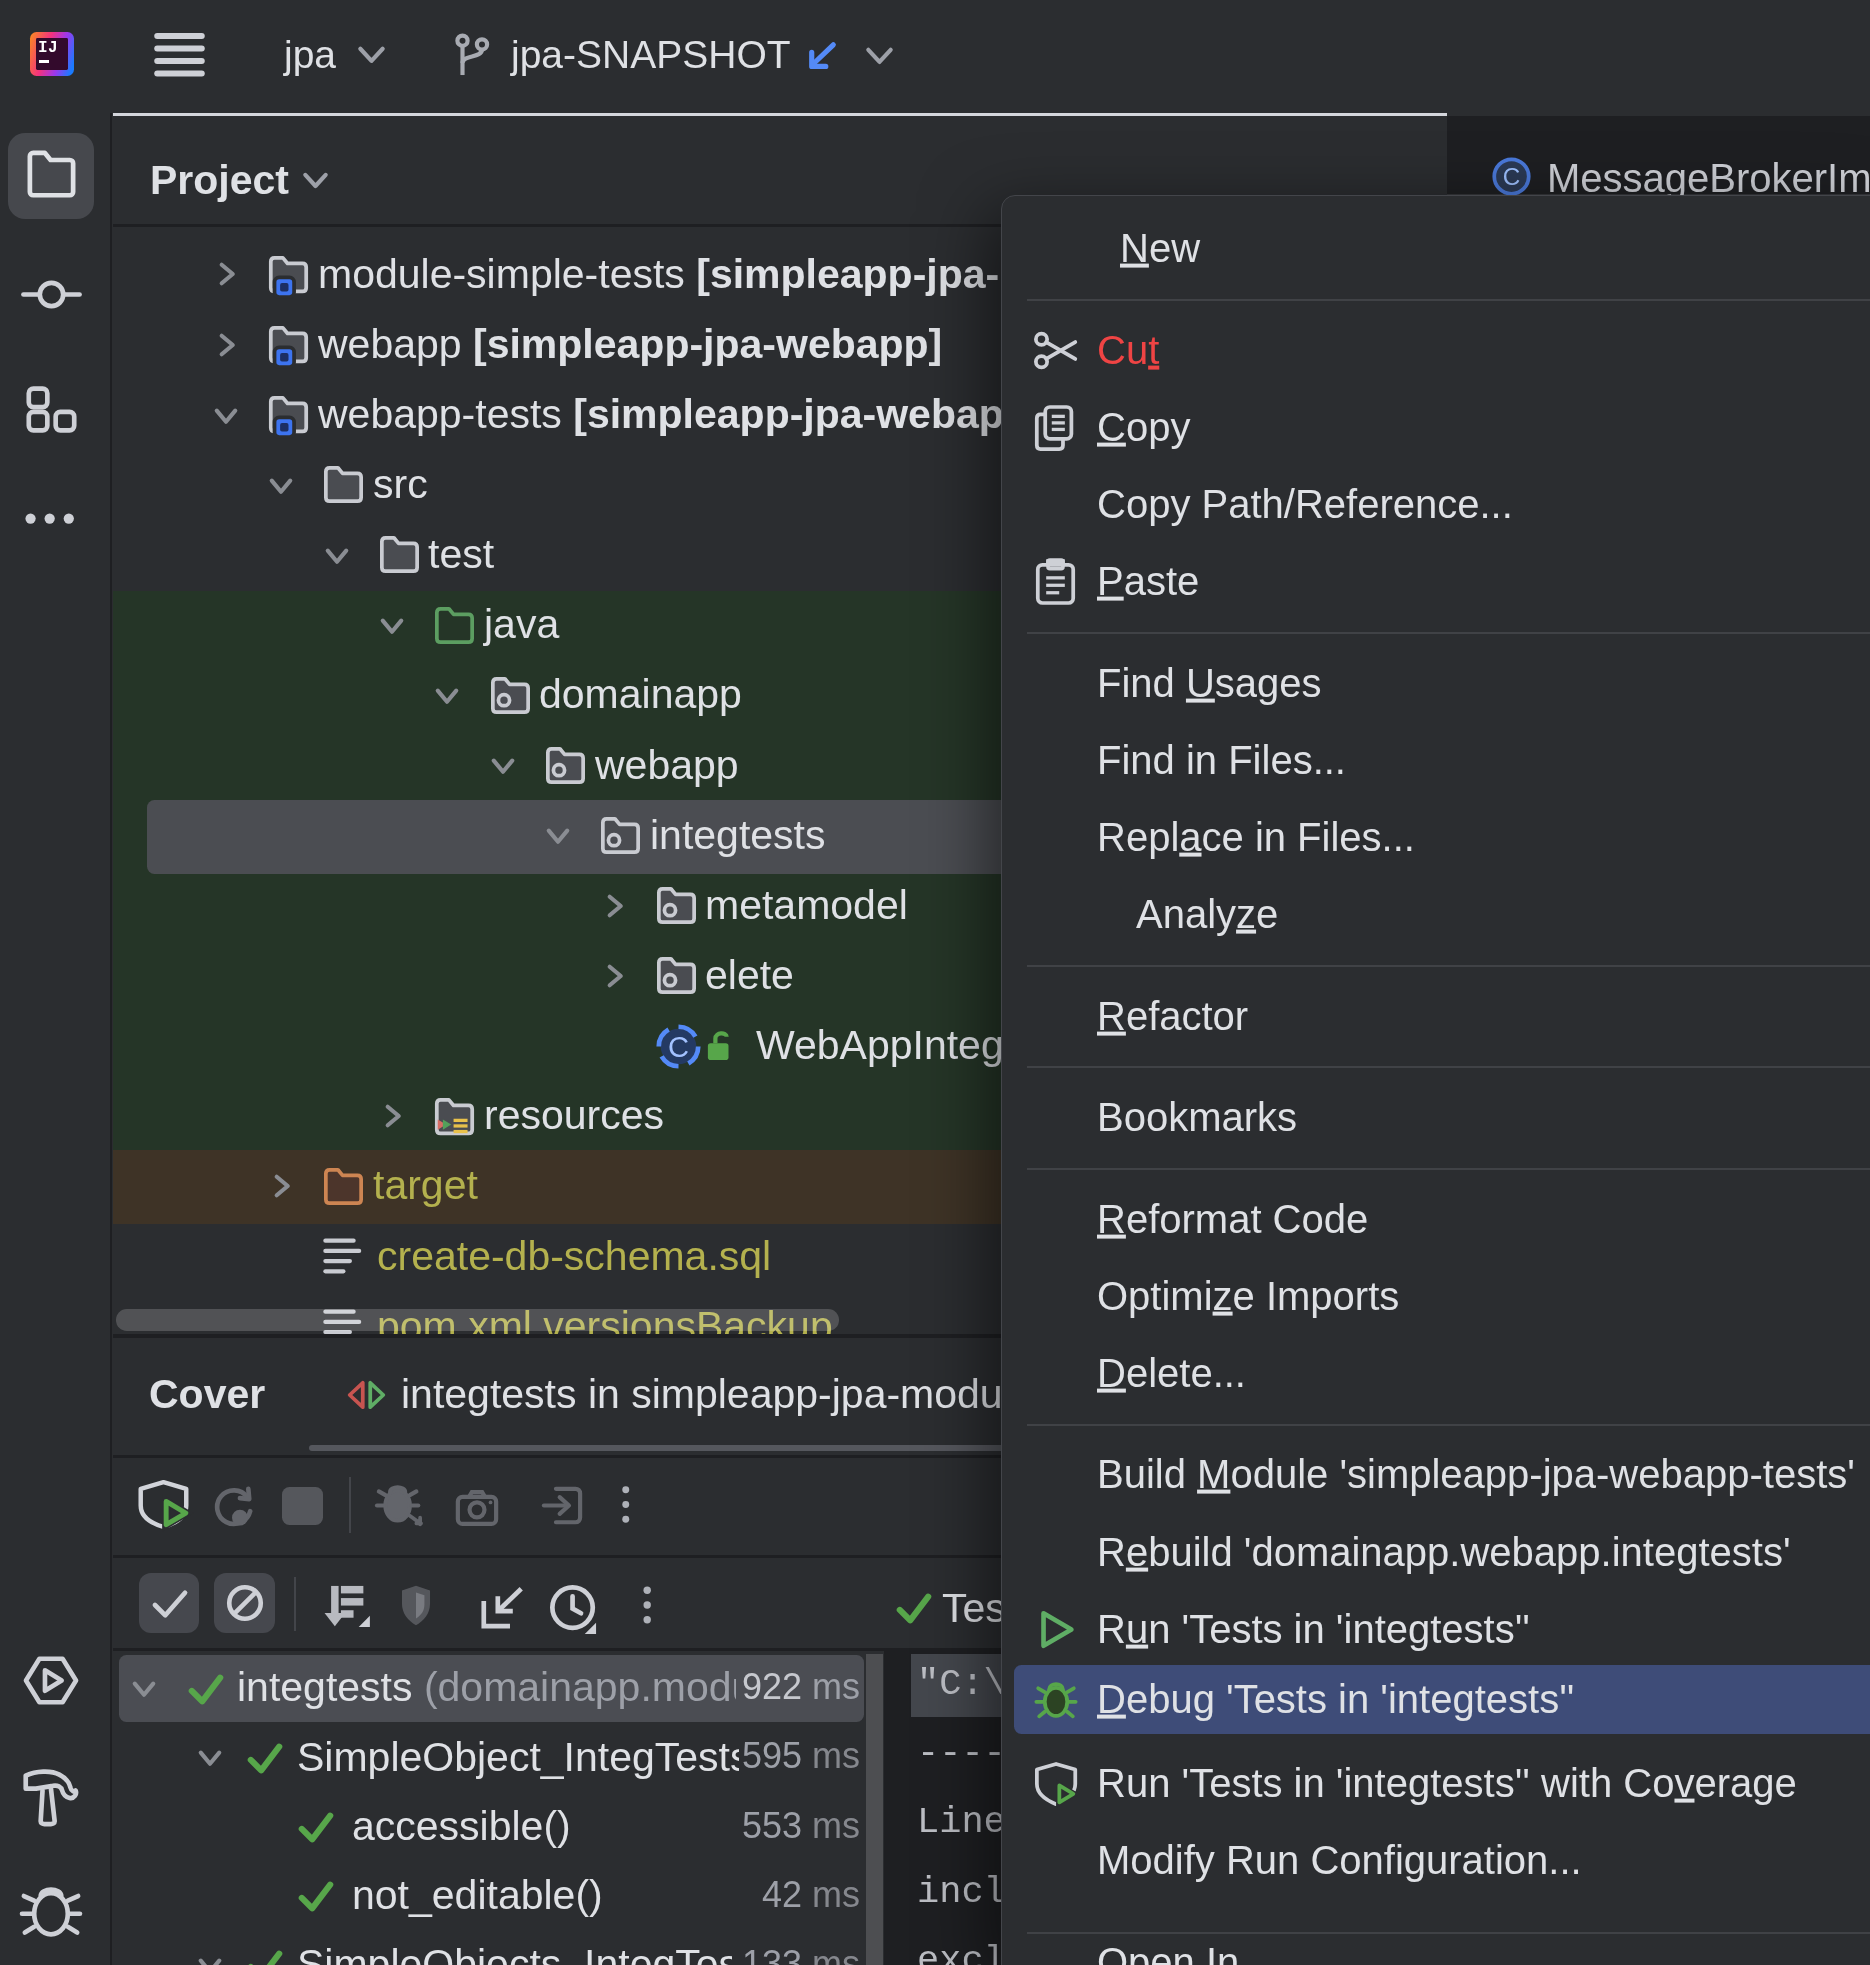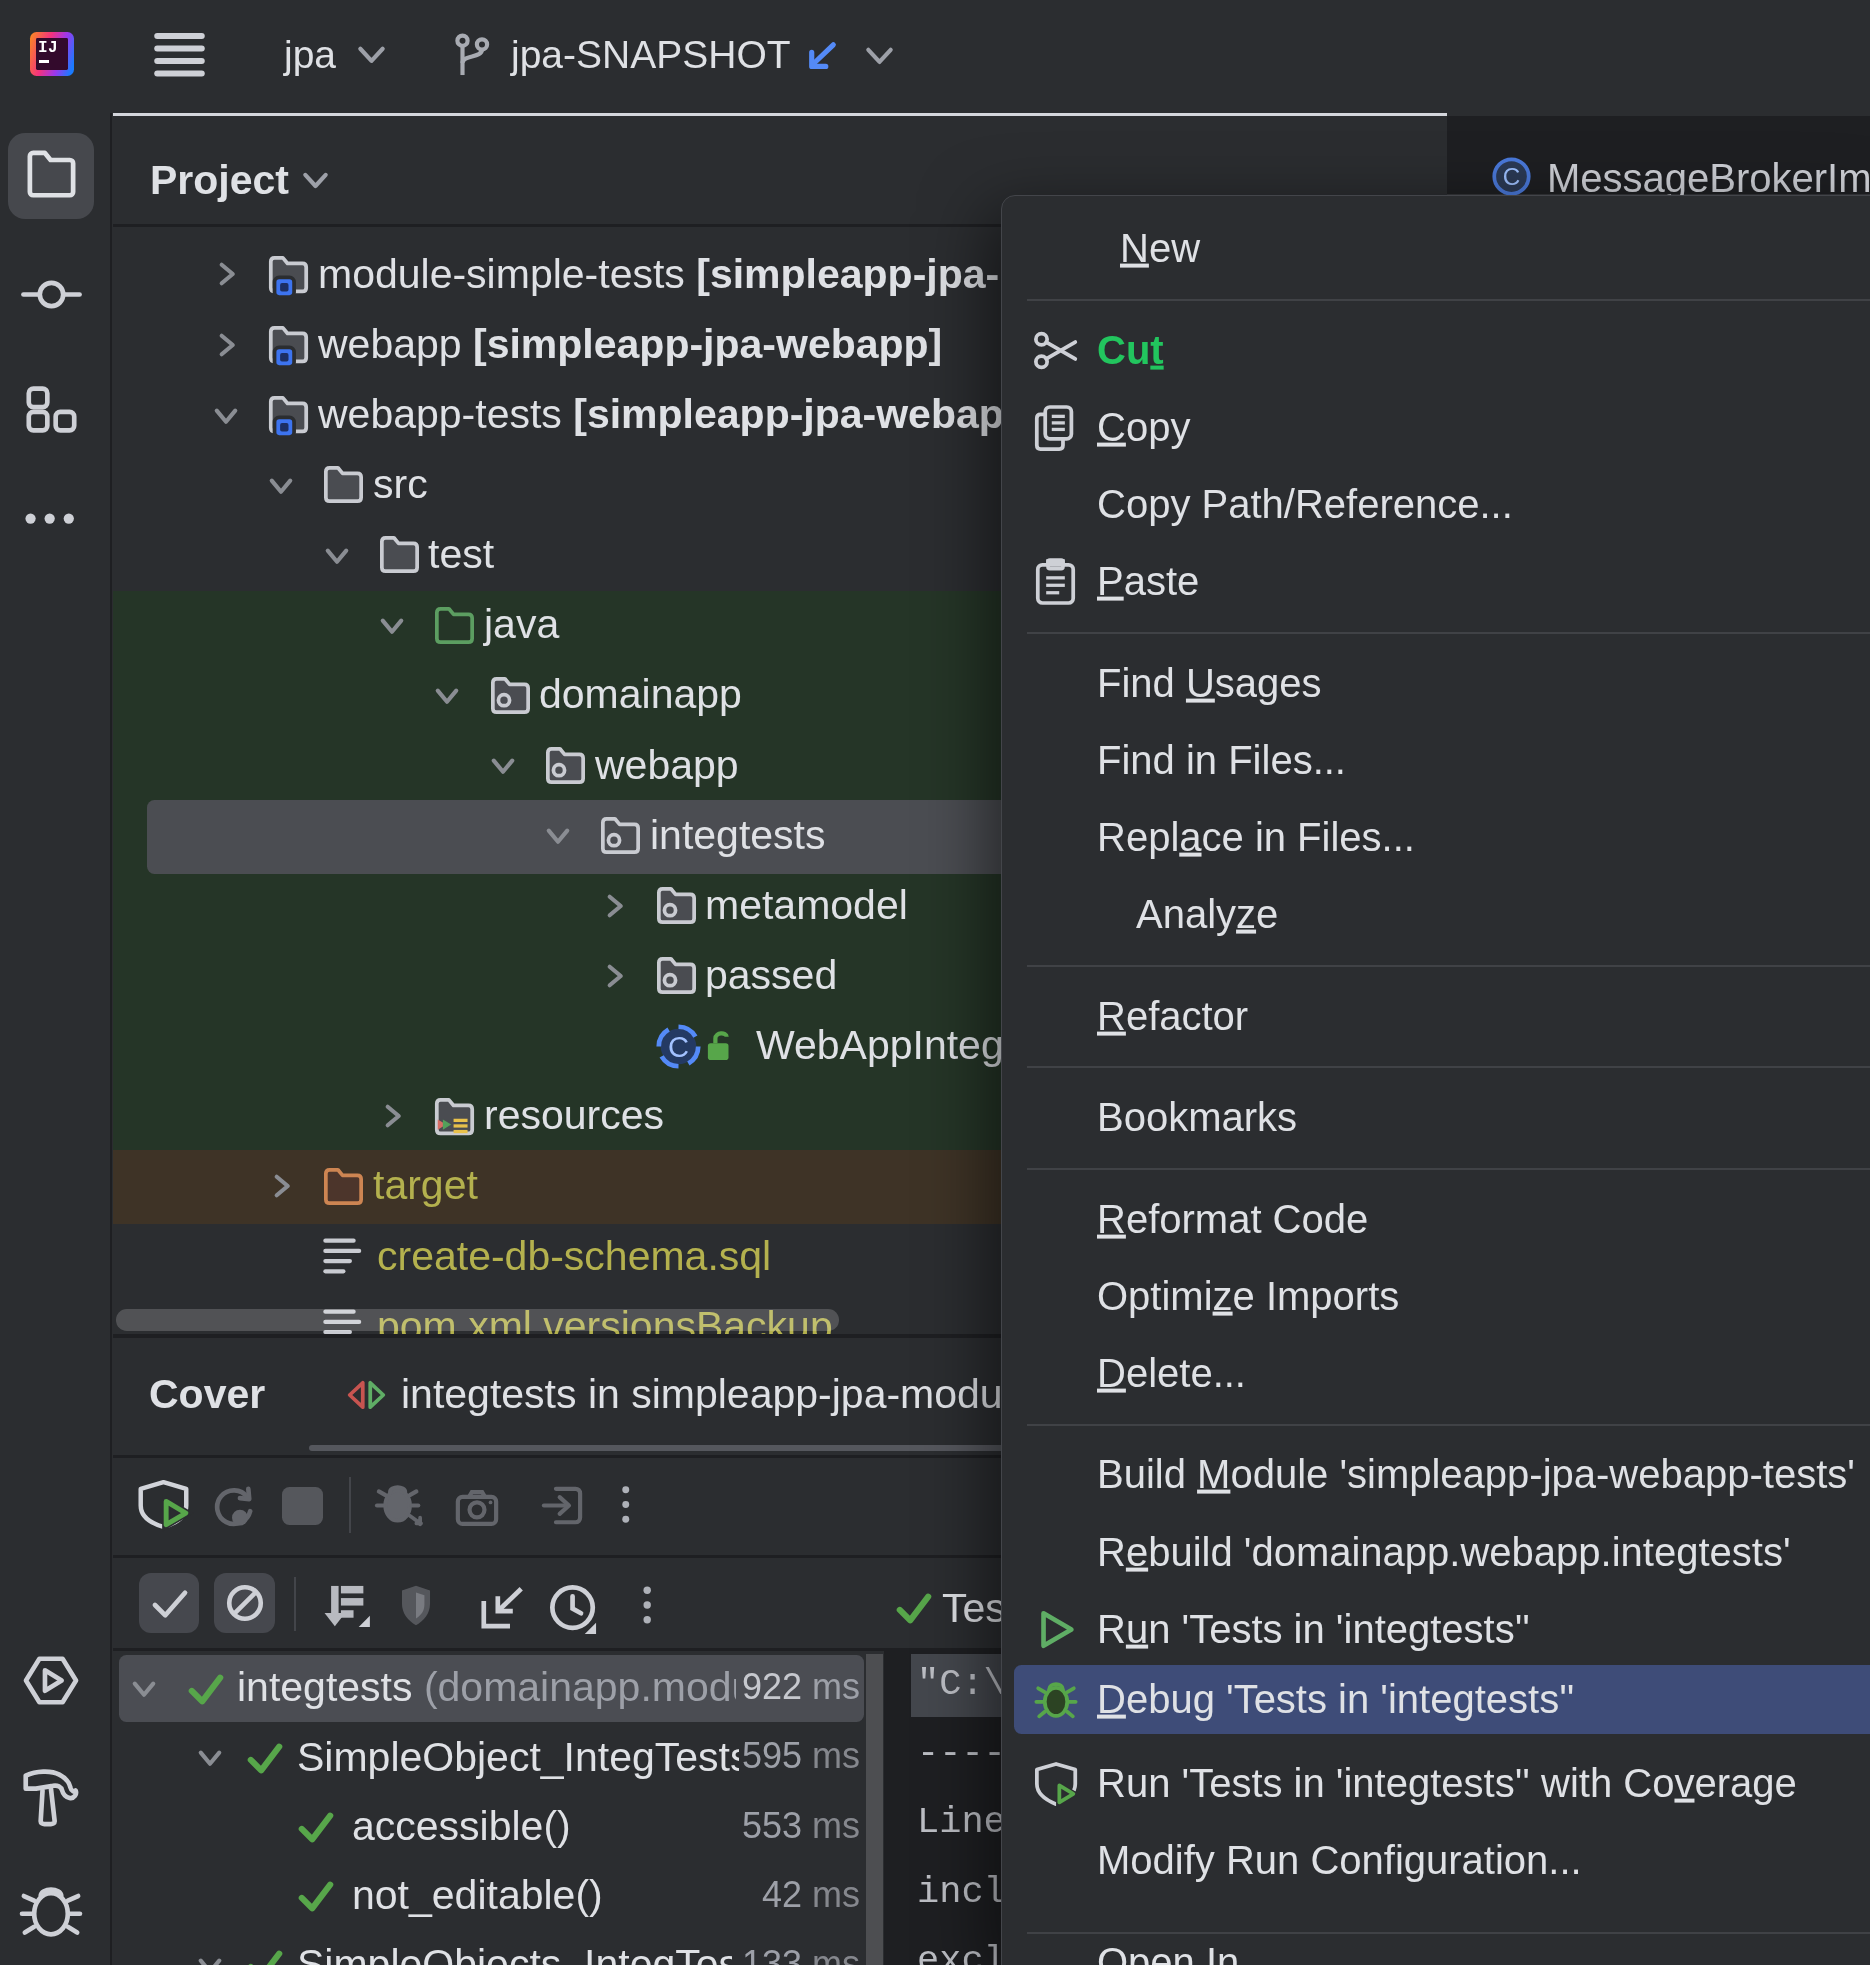--- a/index.html
+++ b/index.html
@@ -200,21 +200,21 @@
       <circle cx="30" cy="52" r="12" fill="none" stroke="#c9cbd1" stroke-width="8"></circle>
     </svg>
 <div class="t" style="left:705px;top:906px;font-size:41px;color:#dfe1e5;font-weight:normal;">metamodel</div>
 <svg style="left:604px;top:964px;" width="20.6" height="24" viewBox="0 0 44 52">
       <path d="M12 6 L36 26 L12 46" fill="none" stroke="#8a8d93" stroke-width="9" stroke-linecap="round" stroke-linejoin="round"></path>
     </svg>
 <svg style="left:656px;top:956px;" width="41" height="39" viewBox="0 0 88 84">
       <path d="M6 70 L6 14 C6 9 9 6 14 6 L32 6 L42 18 L74 18 C79 18 82 21 82 26 L82 70 C82 75 79 78 74 78 L14 78 C9 78 6 75 6 70 Z" fill="#4a4c51" stroke="#c9cbd1" stroke-width="8" stroke-linejoin="round"></path>
       <circle cx="30" cy="52" r="12" fill="none" stroke="#c9cbd1" stroke-width="8"></circle>
     </svg>
-<div class="t" style="left:705px;top:976px;font-size:41px;color:#dfe1e5;font-weight:normal;">passed</div>
+<div class="t" style="left:705px;top:976px;font-size:41px;color:#dfe1e5;font-weight:normal;">elete</div>
 <svg style="left:655px;top:1023px;" width="47" height="47" viewBox="0 0 100 100">
       <circle cx="50" cy="50" r="38" fill="#243a63"></circle>
       <g fill="none" stroke="#548af7" stroke-width="10">
         <path d="M 50 8 A 42 42 0 0 1 86 29"></path>
         <path d="M 92 50 A 42 42 0 0 1 71 86"></path>
         <path d="M 50 92 A 42 42 0 0 1 14 71"></path>
         <path d="M 8 50 A 42 42 0 0 1 29 14"></path>
       </g>
       <text x="50" y="72" text-anchor="middle" font-family="Liberation Sans" font-size="62" fill="#a3c2ff">C</text>
     </svg>
@@ -433,21 +433,21 @@
     <div class="abs" style="left:1001px;top:195px;width:872px;height:1772px;background:#2b2d30;border:1.4px solid #43454a;border-radius:14px 0 0 0;box-shadow:-14px 14px 65px rgba(0,0,0,0.5);"></div>
 <div class="t" style="left:1097px;top:249px;font-size:40px;color:#dfe1e5;font-weight:normal;margin-left:23px;"><u>N</u>ew</div>
 <div class="abs" style="left:1027px;top:299px;width:844px;height:1.9px;background:#404246;"></div>
 <svg style="left:1034px;top:328px;" width="45" height="45" viewBox="0 0 96 96">
       <g fill="none" stroke="#ced0d6" stroke-width="8">
         <circle cx="16" cy="24" r="12"></circle>
         <circle cx="16" cy="72" r="12"></circle>
         <path d="M26 30 L88 66 M26 66 L88 30" stroke-linecap="round"></path>
       </g>
     </svg>
-<div class="t" style="left:1097px;top:351px;font-size:40px;color:#22c55e;font-weight:bold;">Cu<u>t</u></div>
+<div class="t" style="left:1097px;top:351px;font-size:40px;color:#ef4444;font-weight:normal;">Cu<u>t</u></div>
 <svg style="left:1034px;top:405px;" width="43" height="47" viewBox="0 0 92 100">
       <g fill="none" stroke="#ced0d6" stroke-width="8">
         <rect x="24" y="4" width="56" height="68" rx="10"></rect>
         <path d="M24 20 L14 20 C9 20 6 23 6 28 L6 86 C6 91 9 94 14 94 L54 94 C59 94 62 91 62 86 L62 72"></path>
         <g stroke-width="7">
           <line x1="38" y1="24" x2="66" y2="24"></line>
           <line x1="38" y1="38" x2="66" y2="38"></line>
           <line x1="38" y1="52" x2="66" y2="52"></line>
         </g>
       </g>

